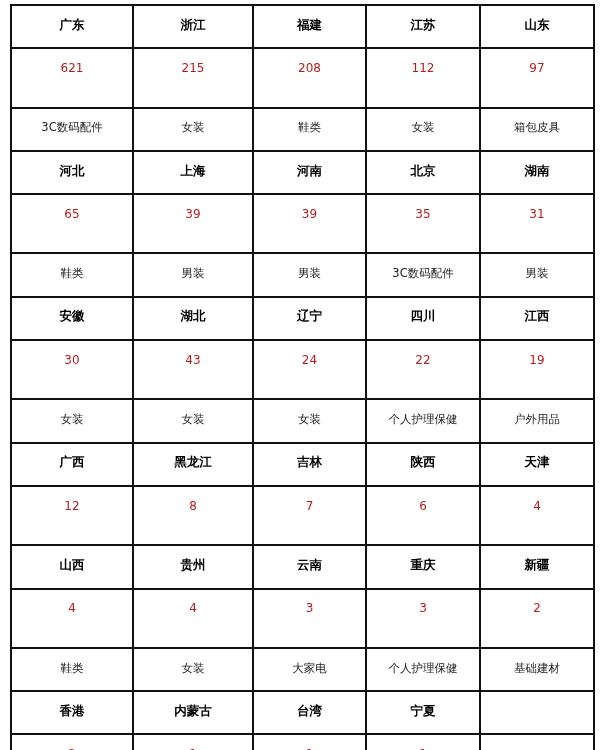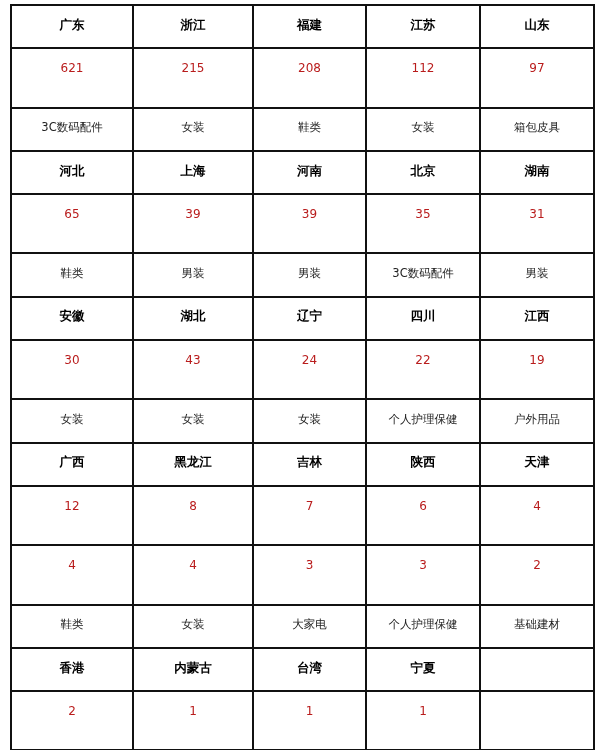--- a/index.html
+++ b/index.html
@@ -107,20 +107,27 @@
         <td>陕西</td>
         <td>天津</td>
       </tr>
       <tr class="count">
         <td>12</td>
         <td>8</td>
         <td>7</td>
         <td>6</td>
         <td>4</td>
       </tr>
+      <tr class="prov">
+        <td>山西</td>
+        <td>贵州</td>
+        <td>云南</td>
+        <td>重庆</td>
+        <td>新疆</td>
+      </tr>
       <tr class="count">
         <td>4</td>
         <td>4</td>
         <td>3</td>
         <td>3</td>
         <td>2</td>
       </tr>
       <tr class="cat">
         <td>鞋类</td>
         <td>女装</td>

